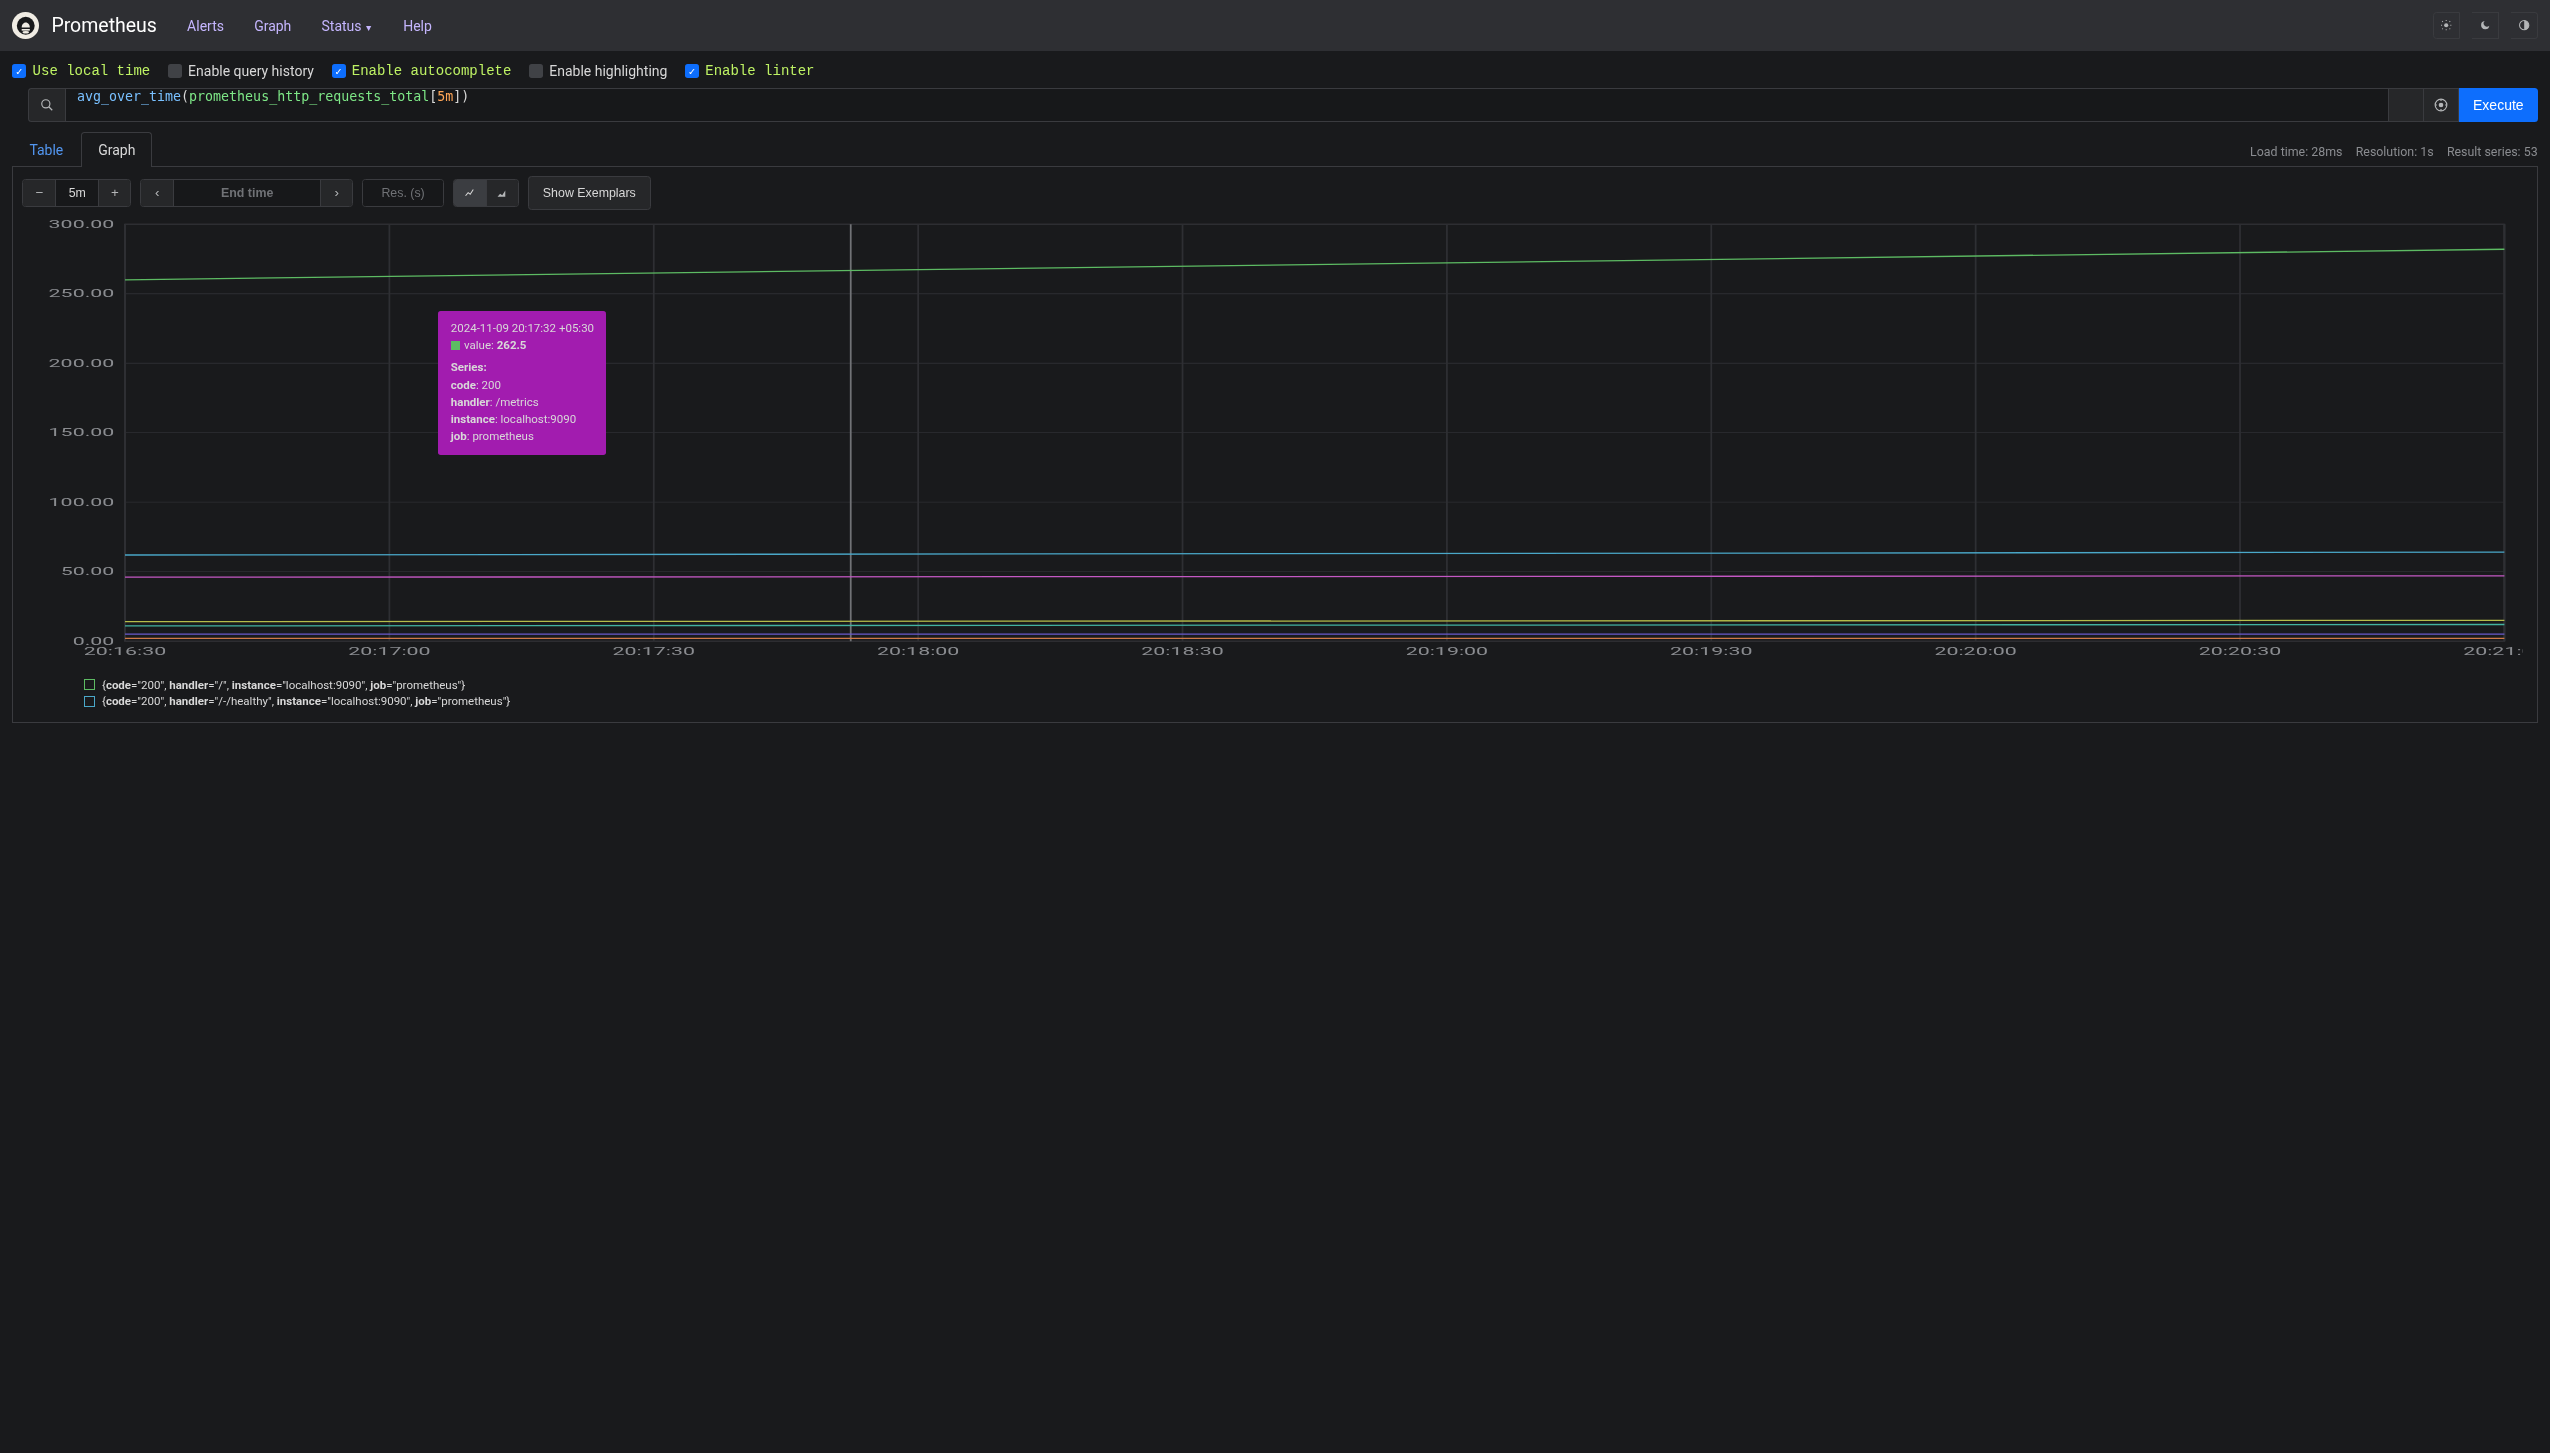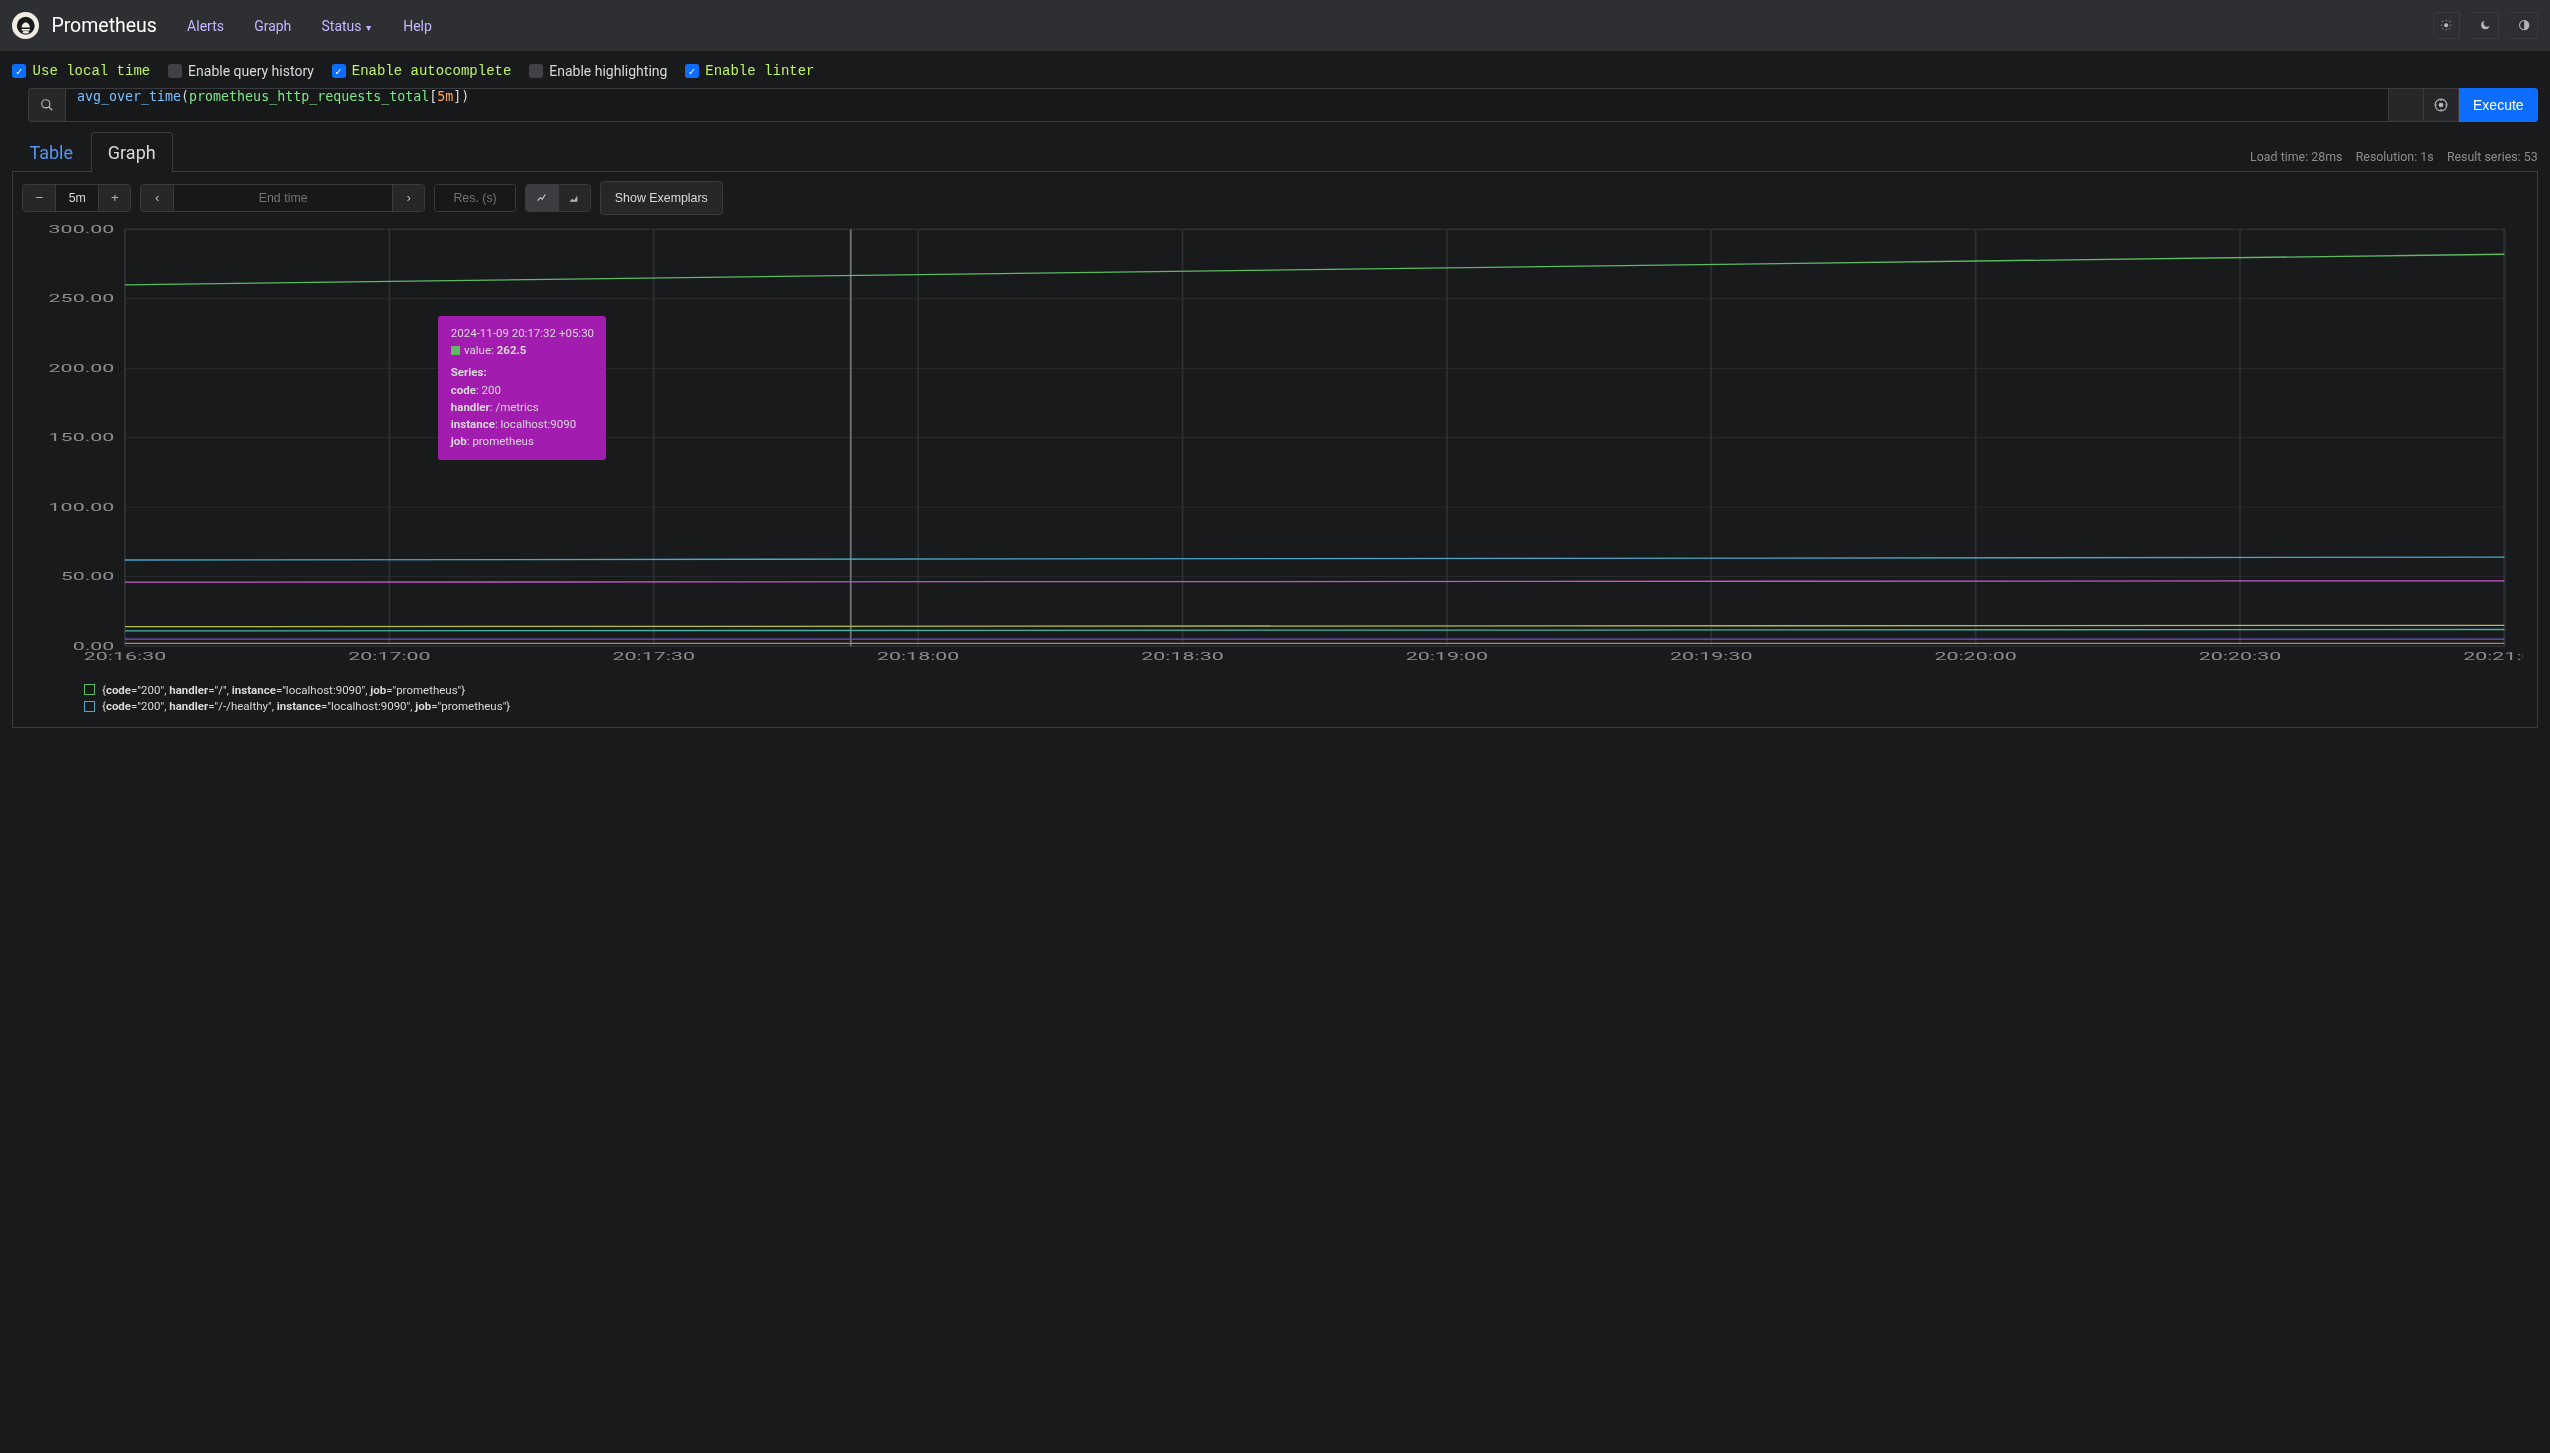--- a/index.html
+++ b/index.html
@@ -86,21 +86,21 @@
 .icon-btn svg { width: 14px; height: 14px; fill: #b4b6b8; }
 .execute-btn {
   background: #0d6efd; color: #fff; border: none;
   padding: 9px 14px; font-size: 14px; cursor: pointer;
   border-radius: 0 3.5px 3.5px 0;
 }
 
 
 .tab-row { display: flex; align-items: flex-end; border-bottom: 0.9px solid #3a3b3f; gap: 0.9px; }
 .tab {
-  padding: 8.9px 16px; cursor: pointer; font-size: 18px;
+  padding: 8.9px 16px; cursor: pointer; font-size: 14px;
   border: 0.9px solid transparent; border-bottom: none;
   position: relative; top: 0.9px;
 }
 .tab.inactive { color: #5296f0; }
 .tab.active {
   color: #d8d8d8; border-color: #3a3b3f;
   background: #191A1C; border-radius: 3.5px 3.5px 0 0;
 }
 .tab-spacer { flex: 1; }
 .meta { font-size: 12.4px; color: #8a8c90; padding-bottom: 7px; margin-left: 12.4px; }
@@ -115,21 +115,21 @@
   cursor: pointer; color: #b4b6b8;
   border: none;
 }
 .seg-btn + .seg-btn, .seg-input + .seg-btn, .seg-btn + .seg-input { border-left: 0.9px solid #3a3b3f; }
 .seg-btn.active { background: #3b3d41; }
 .seg-input {
   height: 26.6px; background: #17181a; border: none;
   color: #d8d8d8; text-align: center; font-size: 12.4px; outline: none;
 }
 .seg-input.range { width: 43px; }
-.seg-input.time { width: 219px; }
+.seg-input.time { width: 147px; font-weight: bold; }
 .seg-input.res { width: 80px; }
 .seg-input::placeholder { color: #707276; }
 .exemplar-btn {
   height: 34px; padding: 0 14px; border: 0.9px solid #3a3b3f;
   background: #262729; color: #d8d8d8; border-radius: 3.5px;
   cursor: pointer; font-size: 12.4px;
 }
 
 
 .chart-wrap { position: relative; padding: 0 14px 8.9px 14px; }

